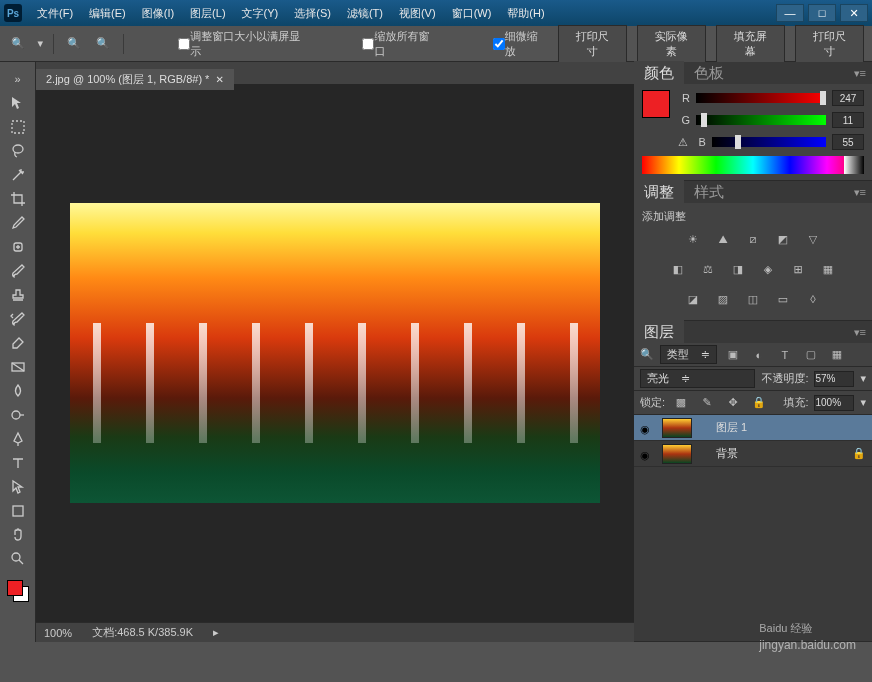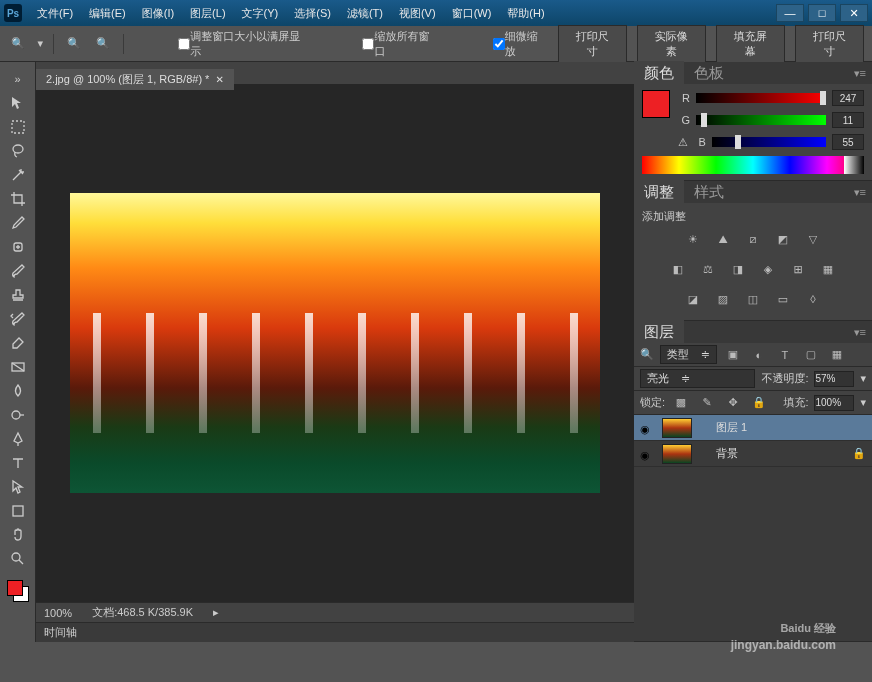--- a/index.html
+++ b/index.html
@@ -68,21 +68,21 @@
 .dropdown { background: #333; border: 1px solid #222; padding: 1px 6px; color: #ddd; display: flex; align-items: center; gap: 12px; }
 .layers-list { background: #3a3a3a; }
 .layer { height: 26px; display: flex; align-items: center; padding: 0 6px; gap: 8px; border-bottom: 1px solid #2e2e2e; }
 .layer.sel { background: #5a7a9a; }
 .eye { width: 14px; height: 10px; }
 .lthumb { width: 30px; height: 20px; background: linear-gradient(#ffcc33, #aa3311, #0a4422); border: 1px solid #222; }
 .lname { color: #ddd; padding-left: 16px; }
 .lock { margin-left: auto; color: #999; }
 .numfield { width: 40px; height: 16px; background: #333; border: 1px solid #222; color: #ddd; text-align: left; font-size: 10px; }
 
-.watermark { position: absolute; right: 36px; bottom: 30px; color: rgba(255,255,255,0.55); font-size: 24px; text-align: right; pointer-events: none; font-weight: bold; }
+.watermark { position: absolute; right: 16px; bottom: 30px; color: rgba(255,255,255,0.55); font-size: 24px; pointer-events: none; }
 .watermark .sm { font-size: 12px; display: block; }
 </style>
 </head>
 <body>
 
 <div class="titlebar">
   <div class="ps-logo">Ps</div>
   <div class="menu">
     <span>文件(F)</span>
     <span>编辑(E)</span>
@@ -263,21 +263,20 @@
           <div class="wf"></div>
             <div class="wf"></div>
         </div>
       </div>
     </div>
     <div class="status">
       <span>100%</span>
       <span>文档:468.5 K/385.9K</span>
       <span>▸</span>
     </div>
-    <div class="timeline">时间轴</div>
   </div>
 
   <div class="panels">
 
     <div class="panel">
       <div class="ptabs">
         <span class="ptab active">颜色</span>
         <span class="ptab">色板</span>
         <span class="pmenu">▾≡</span>
       </div>

